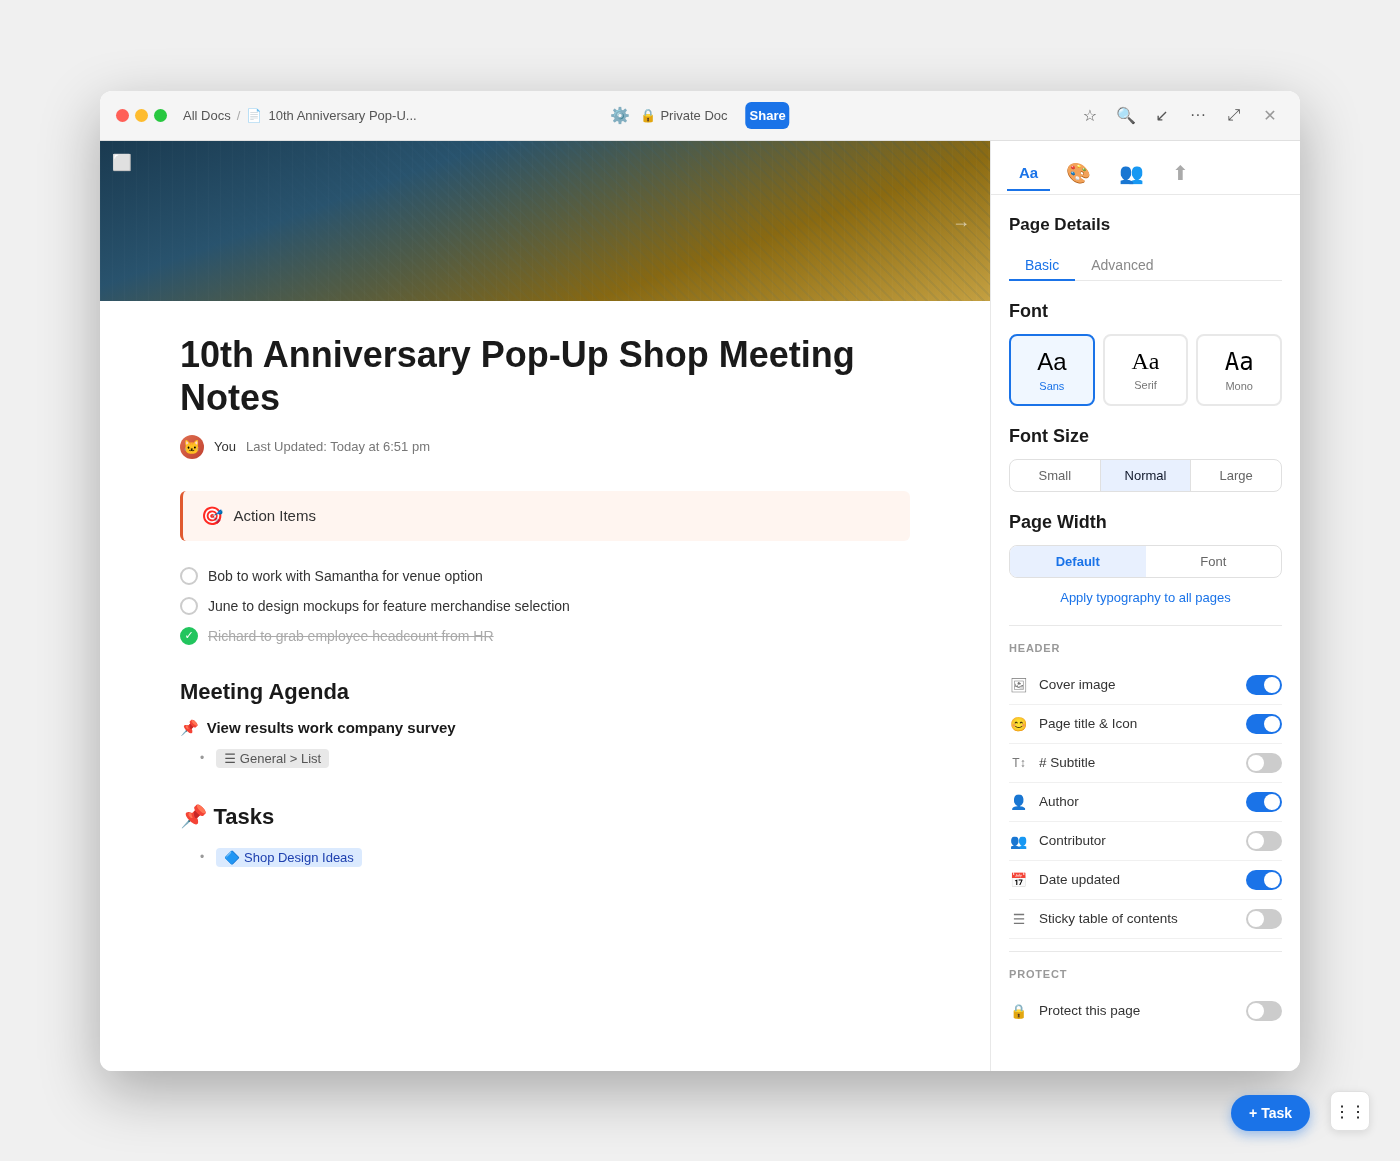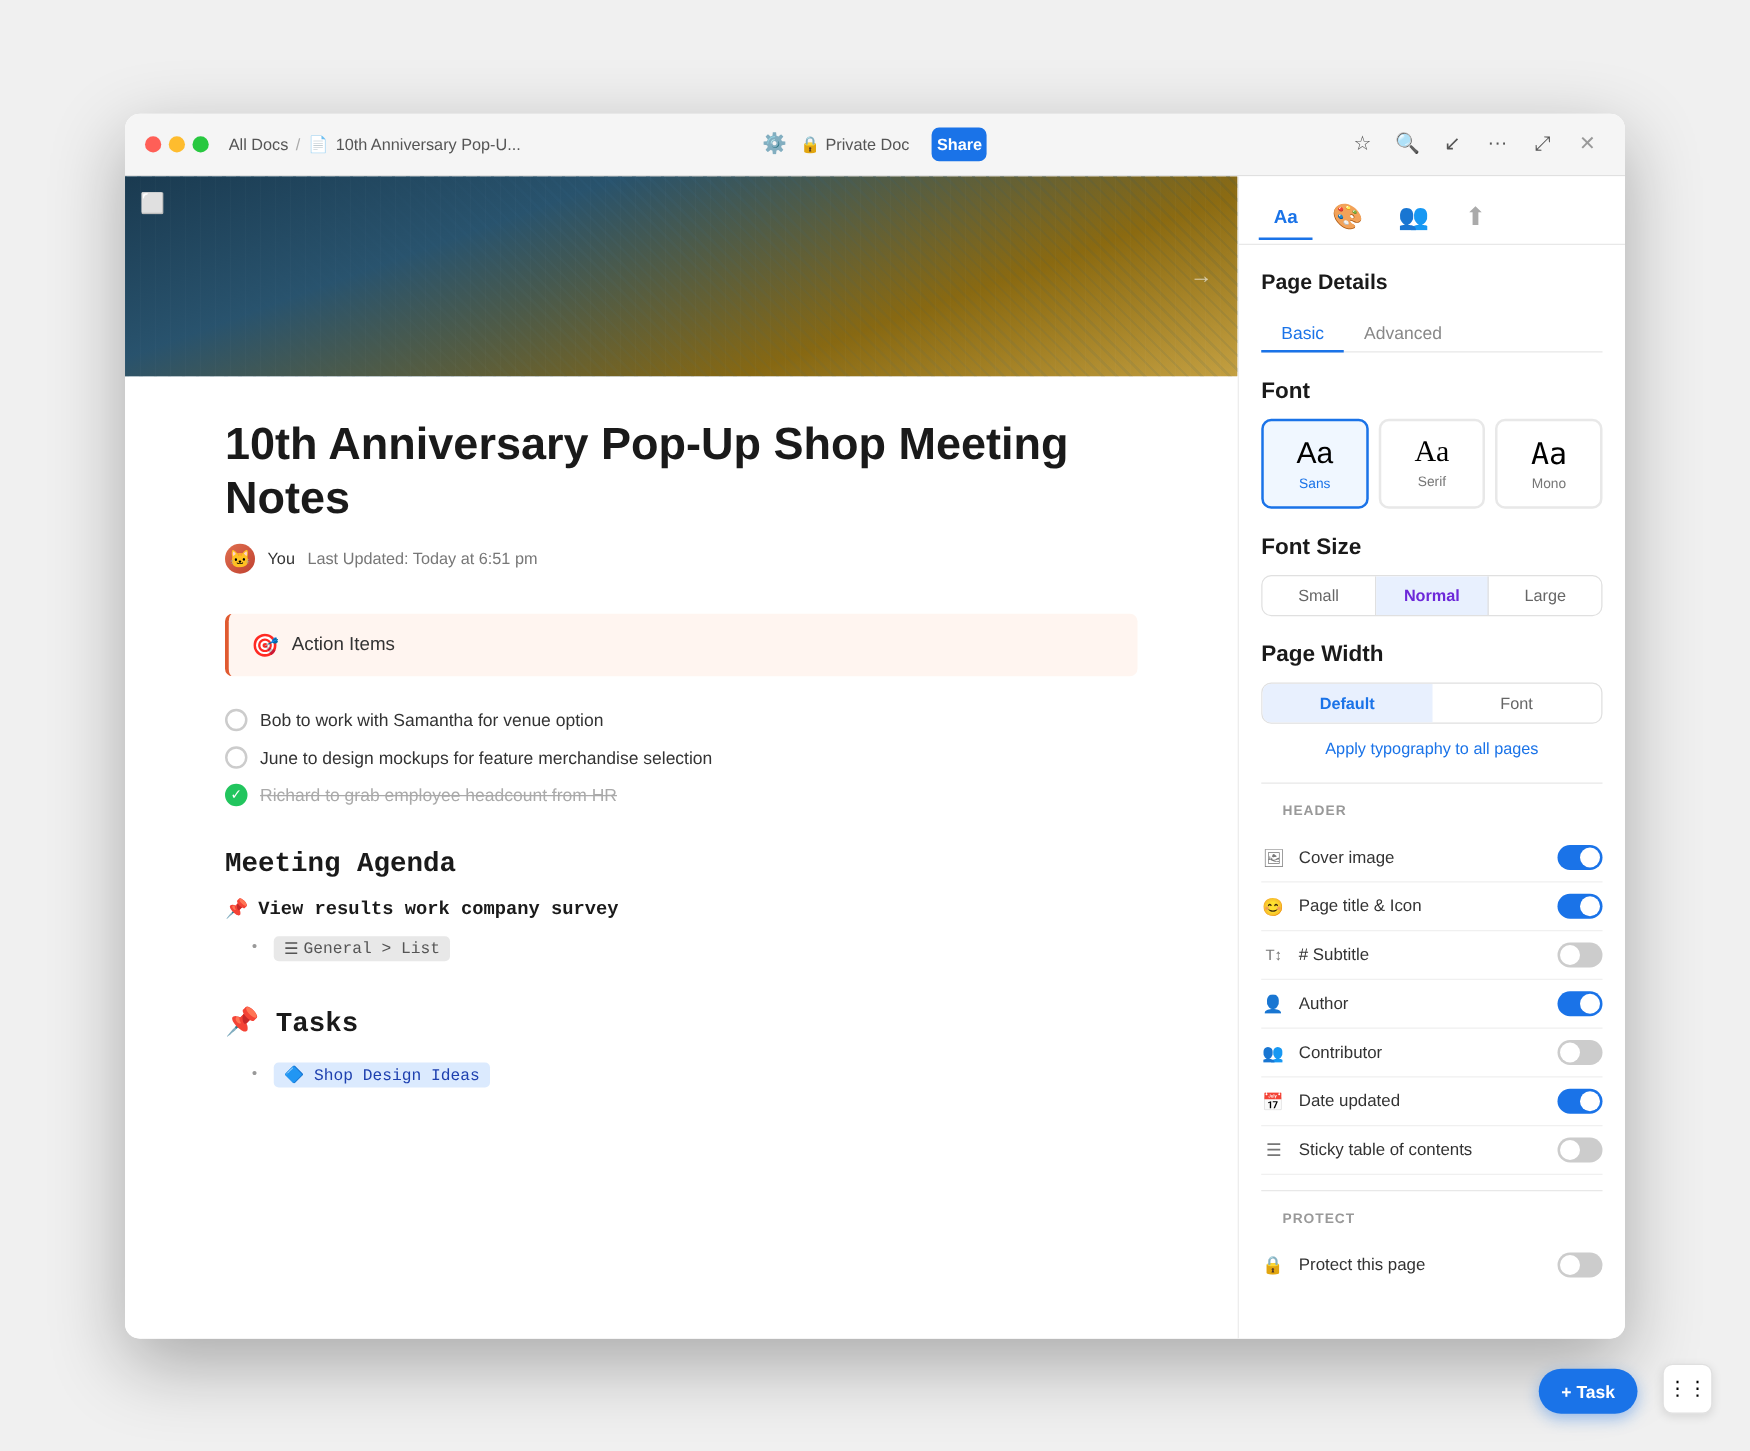--- a/index.html
+++ b/index.html
@@ -233,21 +233,21 @@
     .sub-bullet { color: #999; font-size: 12px; margin-top: 2px; }
     .agenda-item-title {
       font-size: 15px;
       font-weight: 700;
       color: #1a1a1a;
       display: flex;
       align-items: center;
       gap: 8px;
       margin-bottom: 8px;
     }
-    .section-block { margin-bottom: 32px; font-family: Liberation Mono, monospace; }
+    .section-block { margin-bottom: 32px; }
     .list-badge {
       background: #e8e8e8;
       border-radius: 4px;
       padding: 2px 8px;
       font-size: 13px;
       color: #555;
       display: flex;
       align-items: center;
       gap: 4px;
     }
@@ -366,22 +366,22 @@
       text-align: center;
       padding: 8px;
       font-size: 13px;
       color: #666;
       cursor: pointer;
       border-right: 1px solid #e0e0e0;
     }
     .size-option:last-child { border-right: none; }
     .size-option.selected {
       background: #e8f0fe;
-      color: #6d28d9;
-      font-weight: 700;
+      color: #0f172a;
+      font-weight: 400;
     }
     
     .width-options {
       display: flex;
       border: 1px solid #e0e0e0;
       border-radius: 8px;
       overflow: hidden;
       margin-bottom: 12px;
     }
     .width-option {
@@ -410,21 +410,20 @@
       background: #e8e8e8;
       margin: 4px 0 16px;
     }
     .section-group-label {
       font-size: 11px;
       font-weight: 600;
       color: #999;
       text-transform: uppercase;
       letter-spacing: 0.8px;
       margin-bottom: 12px;
-      margin-left: 17px;
     }
     
     .toggle-row {
       display: flex;
       align-items: center;
       padding: 9px 0;
       border-bottom: 1px solid #f0f0f0;
     }
     .toggle-row:last-child { border-bottom: none; }
     .toggle-icon {

